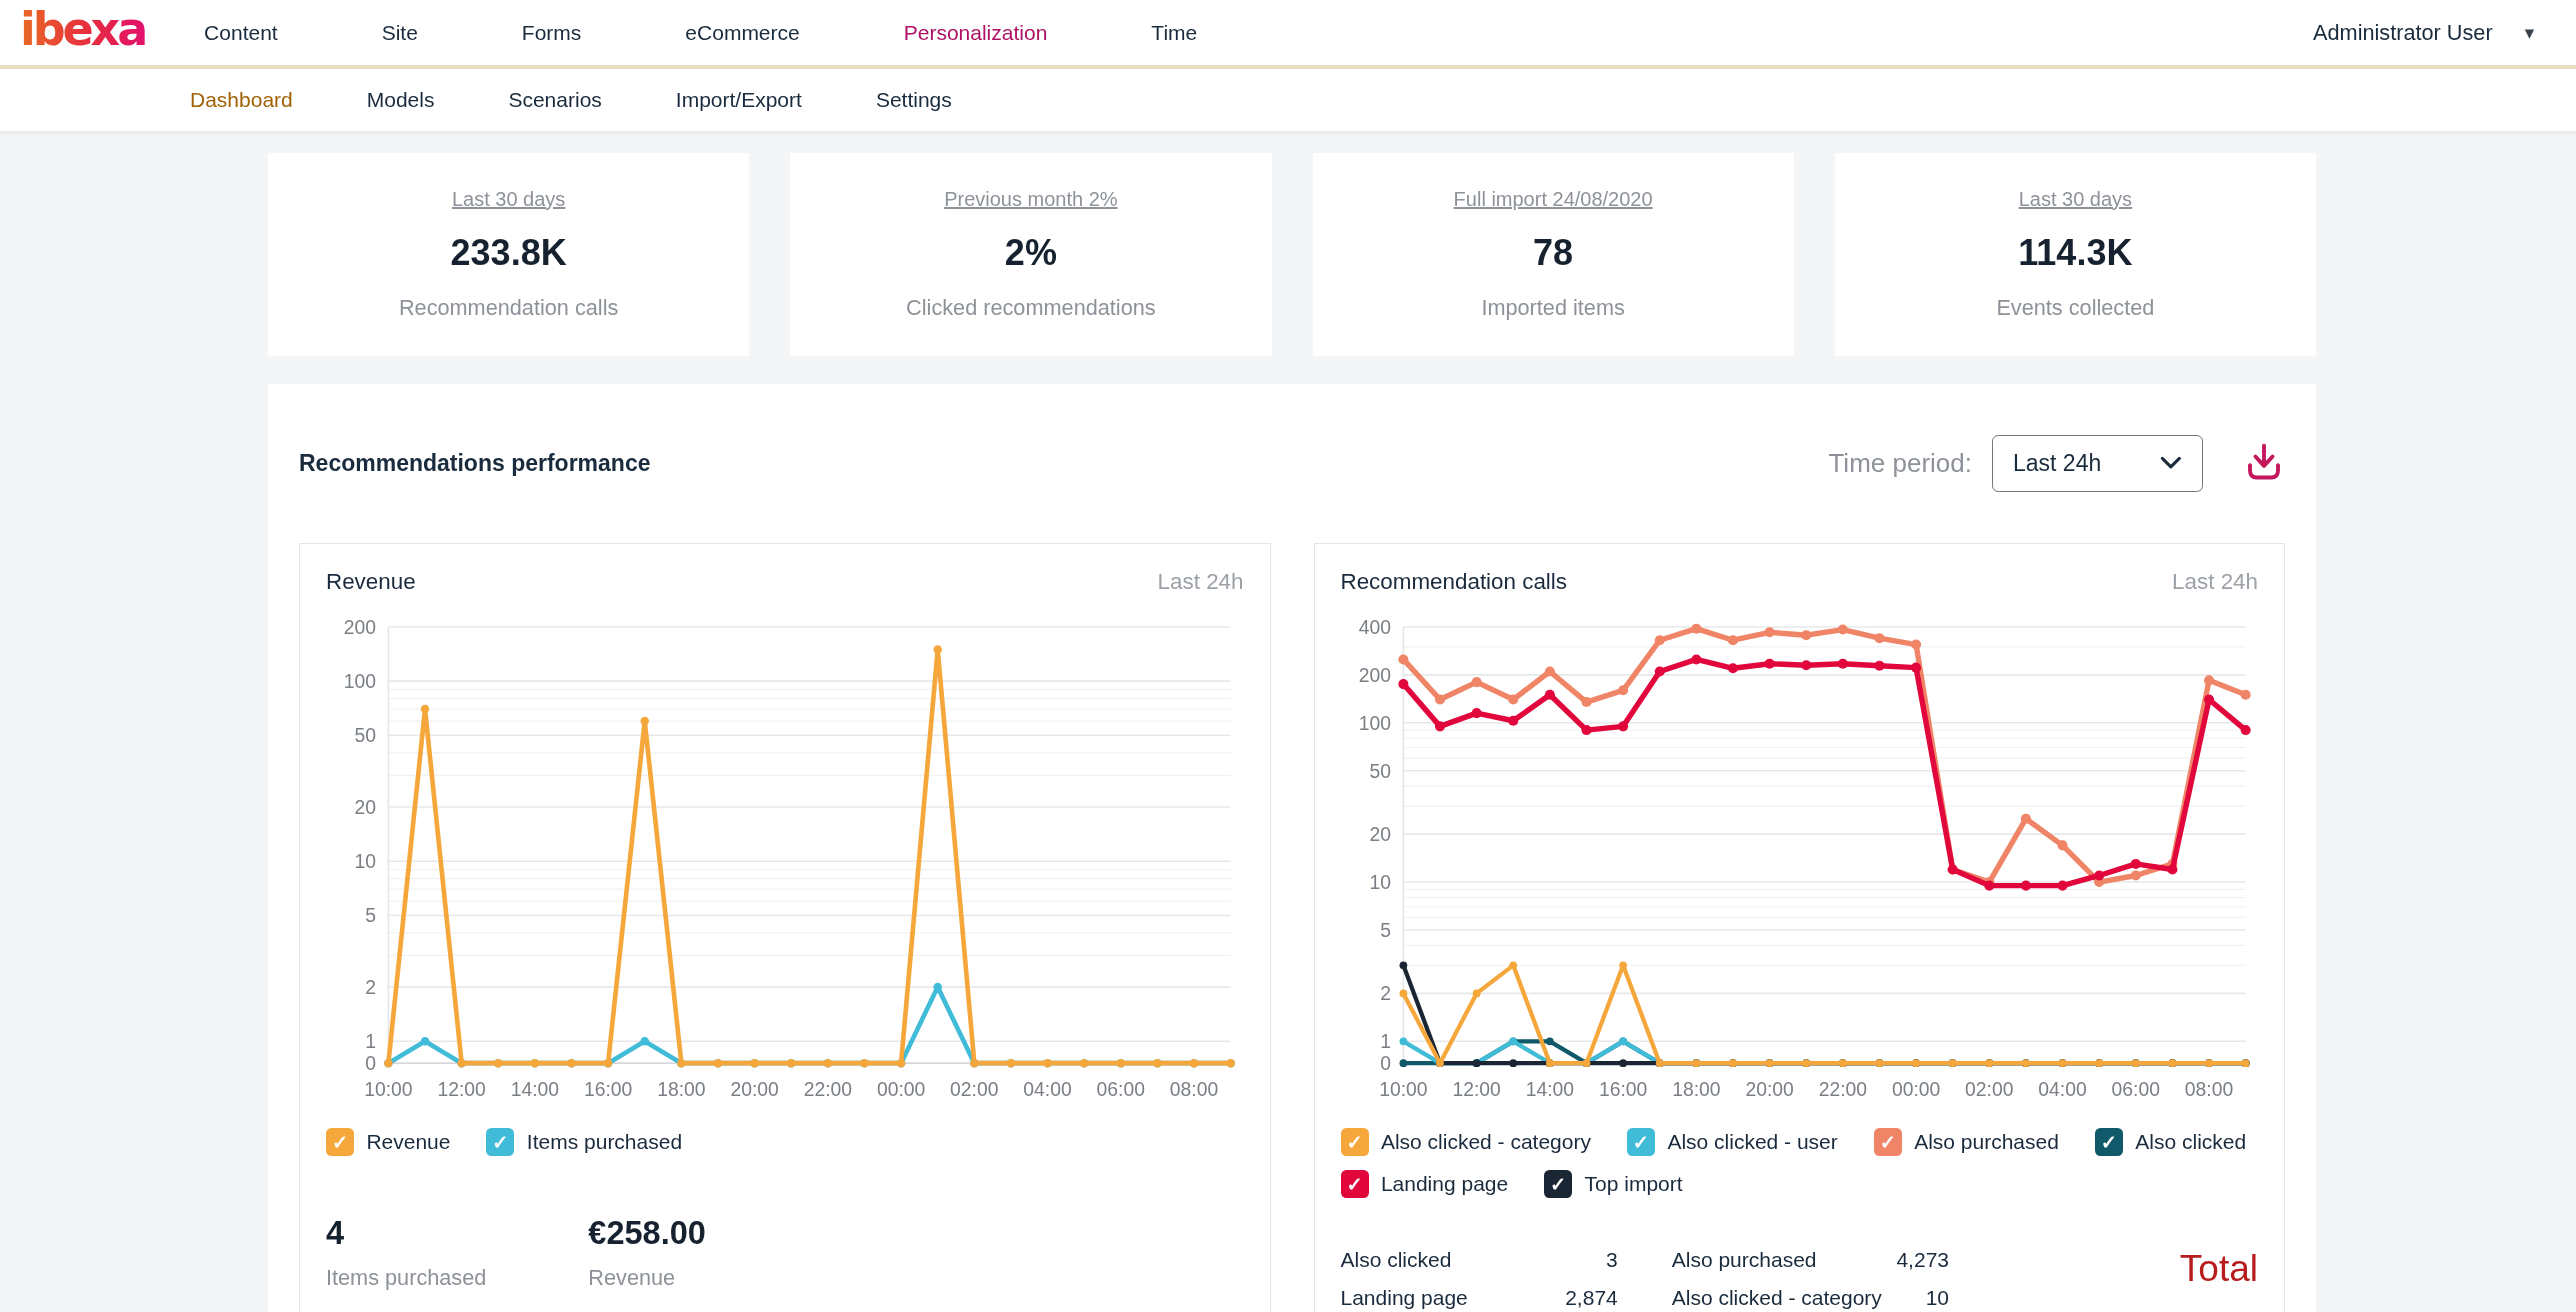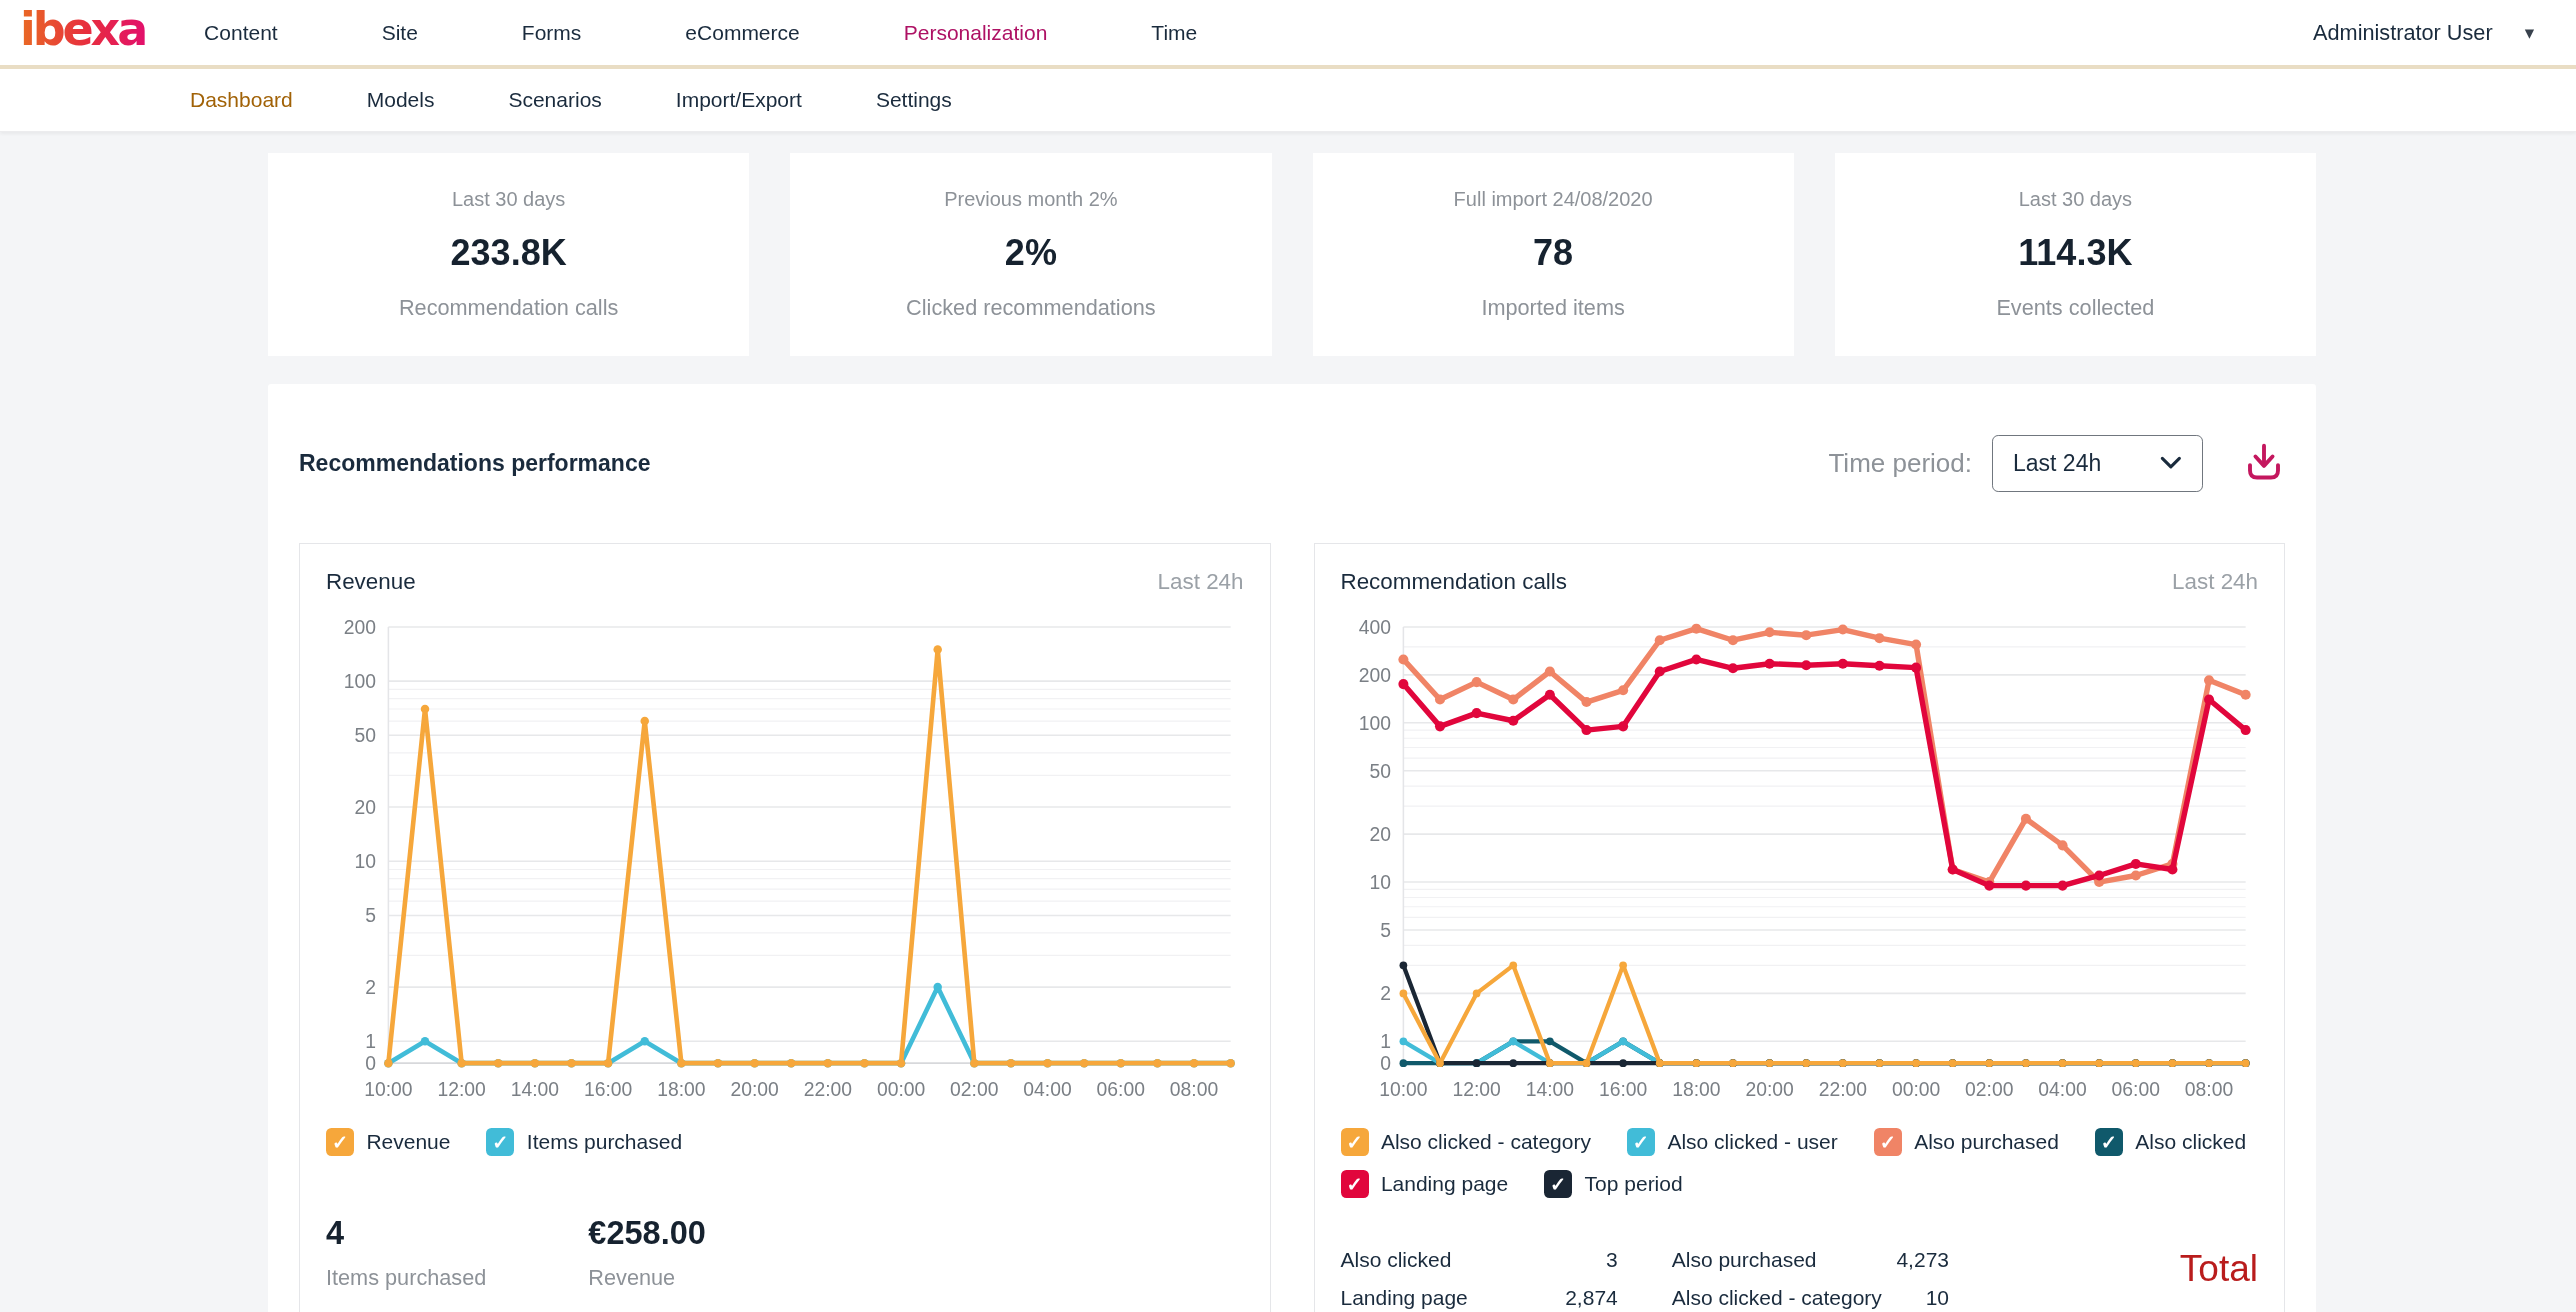--- a/index.html
+++ b/index.html
@@ -24,21 +24,21 @@
   .subnav { height:63px; background:#fff; display:flex; align-items:center; padding-left:190px; gap:74px;
             border-bottom:1.5px solid #ececee; box-shadow:0 2.3px 3.1px rgba(0,0,0,.05); }
   .subnav .nav-item { font-size:21px; color:#1a2b3d; cursor:pointer; }
   .subnav .nav-item.active { color:#a16207; }
 
   
   .content { padding:21px 260px 0 268px; }
   .stats-row { display:flex; gap:41px; }
   .stat-card { flex:1; height:203px; background:#fff; display:flex; flex-direction:column;
                align-items:center; justify-content:center; gap:21px; }
-  .stat-period { font-size:20px; color:#8d9298; }
+  .stat-period { font-size:20px; color:#8d9298;text-decoration:underline; }
   .stat-value { font-size:36px; font-weight:bold; color:#16222f; }
   .stat-label { font-size:21.7px; color:#8d9298; }
 
   .section-card { margin-top:28px; background:#fff; border-radius:3.1px; padding:51px 31px 31px 31px; height:975px; }
   .section-head { display:flex; align-items:center; }
   .section-title { font-size:23px; font-weight:bold; }
   .time-period { margin-left:auto; display:flex; align-items:center; gap:20px; }
   .tp-label { font-size:26px; color:#8d9298; }
   .tp-select { width:211px; height:57px; border:1.5px solid #70767e; border-radius:6.2px; background:#fff;
                display:flex; align-items:center; justify-content:space-between; padding:0 20px;
@@ -486,21 +486,21 @@
           <div class="legend-item">
             <span class="cbox" style="background-color: rgb(16, 89, 107);">✓</span>
             <span>Also clicked</span>
           </div>
           <div class="legend-item">
             <span class="cbox" style="background-color: rgb(225, 6, 60);">✓</span>
             <span>Landing page</span>
           </div>
           <div class="legend-item">
             <span class="cbox" style="background-color: rgb(26, 38, 52);">✓</span>
-            <span>Top period</span>
+            <span>Top import</span>
           </div>
         </div>
 
         <div class="rec-summary">
           <div class="sum-col">
             <div class="sum-row">
               <span>Also clicked</span>
               <span class="sum-val">3</span>
             </div>
             <div class="sum-row">

